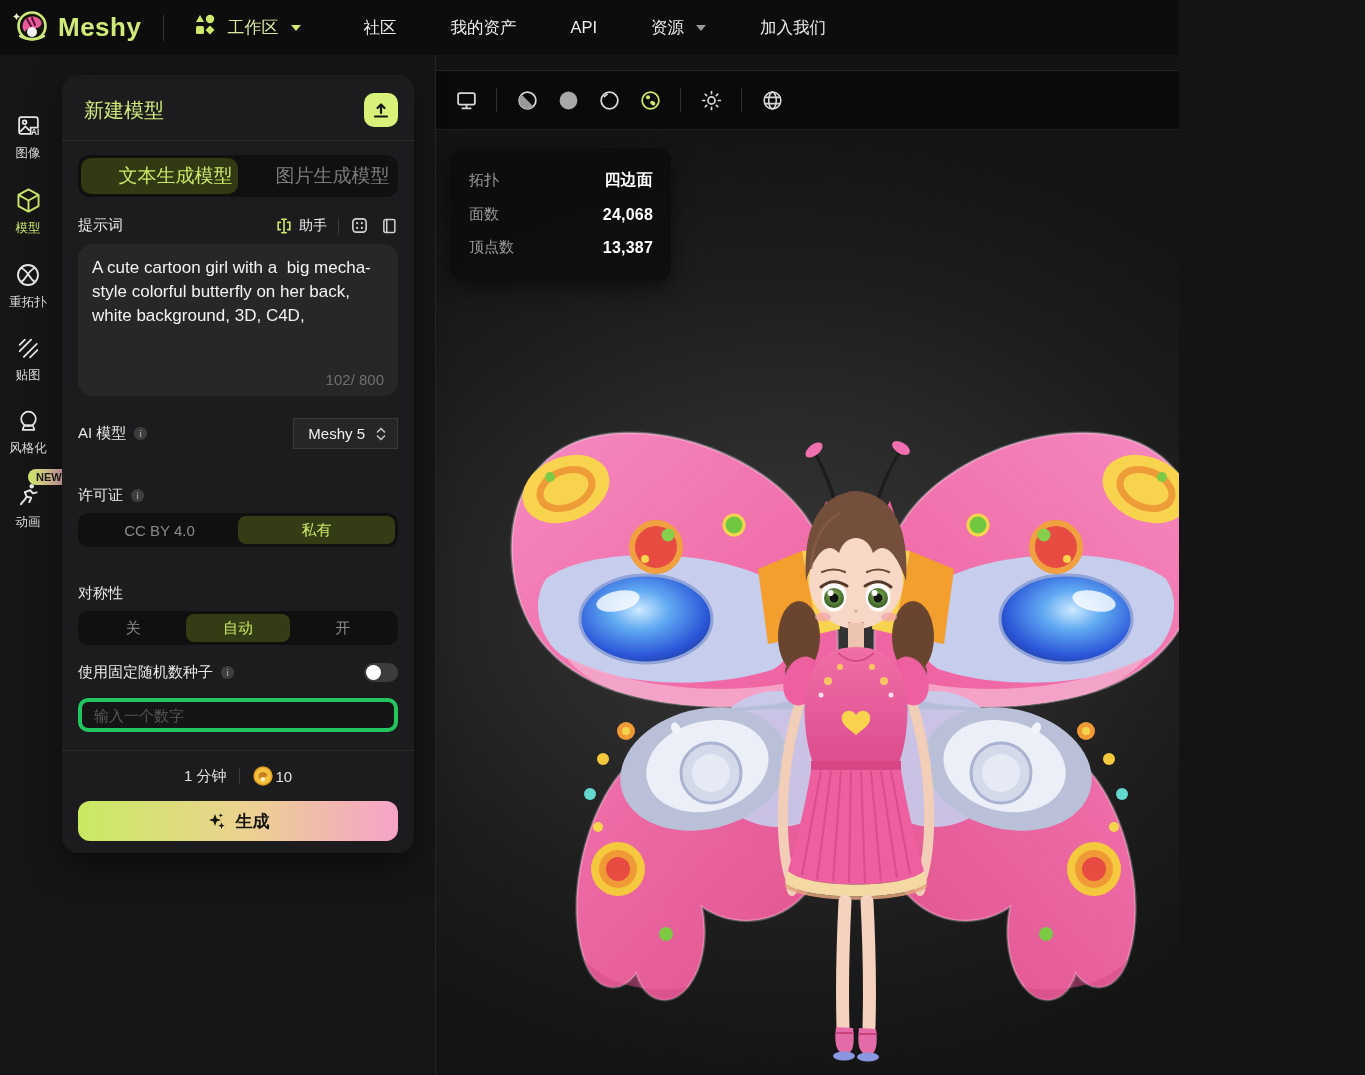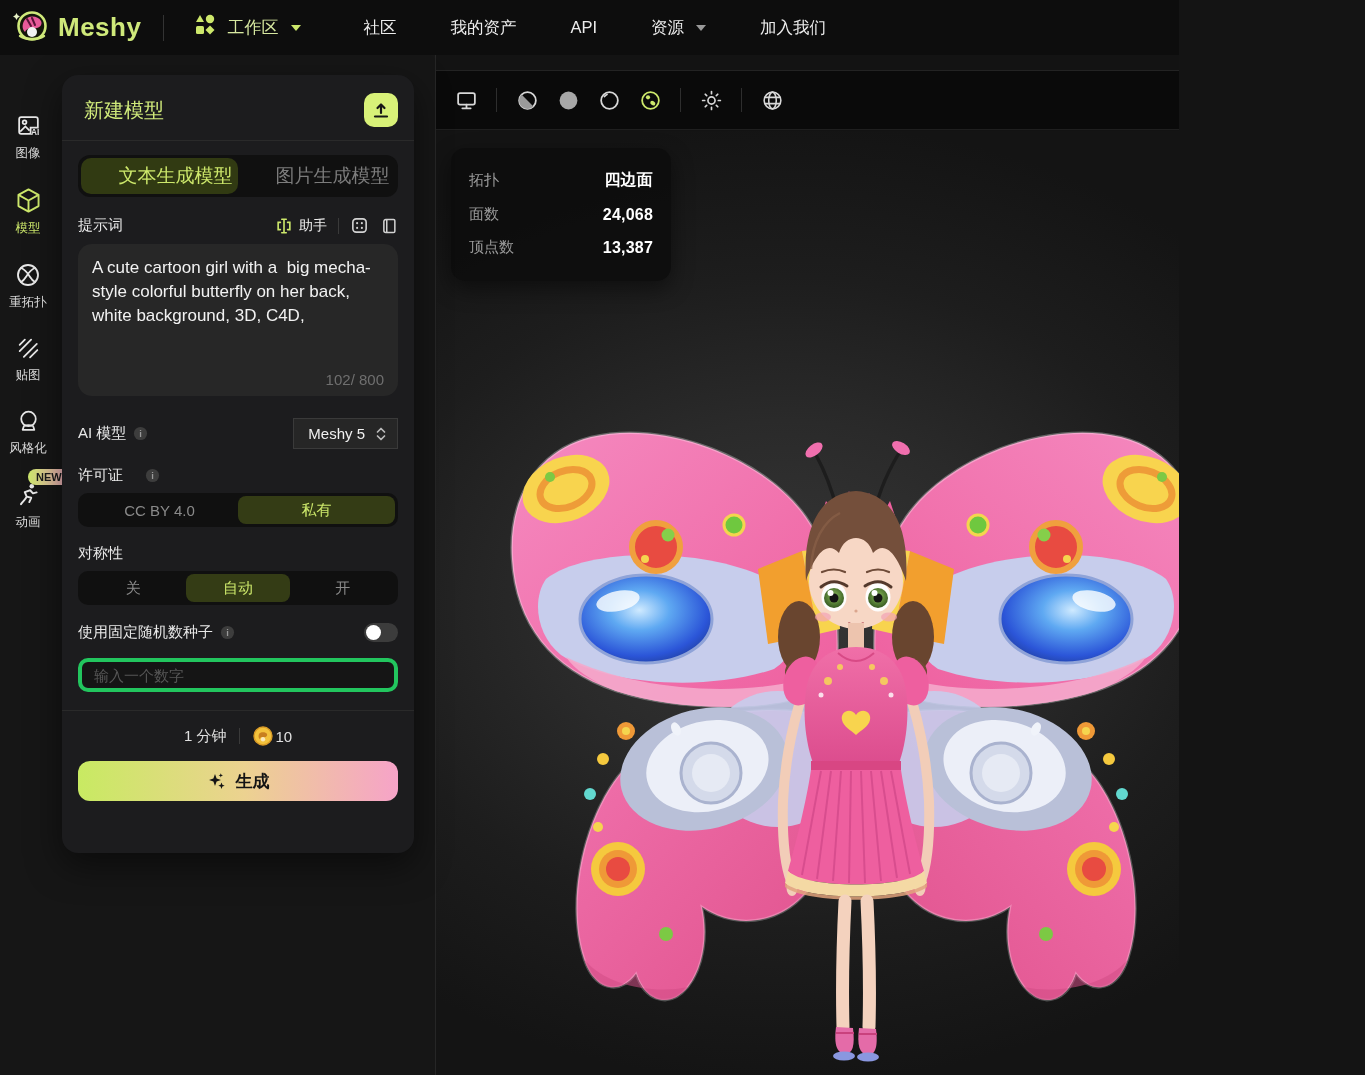--- a/index.html
+++ b/index.html
@@ -51,21 +51,21 @@
   .icon-btn { background:none; border:none; padding:0; cursor:pointer; display:flex; align-items:center; }
   .prompt-box { position:relative; margin:0 16px; }
   .prompt-box textarea { width:100%; height:152px; resize:none; background:#272727; border:none;
     border-radius:14px; padding:12px 14px; color:#f2f2f2; font-size:17px; line-height:1.42;
     font-family:"Liberation Sans","DejaVu Sans",sans-serif; outline:none; }
   .char-counter { position:absolute; right:14px; bottom:12px; color:#6f6f6f; font-size:15px; }
   .field-row { margin:18px 16px 0; display:flex; align-items:center; justify-content:space-between; }
   .field-label { color:#e8e8e8; font-size:15px; display:flex; align-items:center; gap:7px; }
   .select { background:#262626; border:1px solid #3a3a3a; border-radius:0; padding:6px 10px 6px 14px;
     color:#f0f0f0; font-size:15px; display:flex; align-items:center; gap:10px; cursor:pointer; }
-  .seg-label { margin:17px 16px 8px; color:#e8e8e8; font-size:15px; display:flex; align-items:center; gap:22px; }
+  .seg-label { margin:37px 16px 8px; color:#e8e8e8; font-size:15px; display:flex; align-items:center; gap:7px; }
   .seg { margin:0 16px; background:#101010; border-radius:10px; padding:3px; display:flex; height:34px; }
   .seg-opt { flex:1; display:flex; align-items:center; justify-content:center; font-size:15px;
     color:#8a8a8a; border-radius:8px; cursor:pointer; }
   .seg-opt.active { background:#343c15; color:#cde86b; }
   .toggle { width:34px; height:19px; background:#3c3c3c; border-radius:10px; position:relative; cursor:pointer; }
   .toggle .knob { position:absolute; top:2px; left:2px; width:15px; height:15px; border-radius:50%; background:#fff; }
   .seed-input { margin:16px 16px 0; display:block; width:320px; height:34px; background:#151515;
     border:4px solid #22c55e; border-radius:10px; padding:0 12px; color:#ddd; font-size:15px; outline:none;
     font-family:"Liberation Sans","DejaVu Sans",sans-serif; }
   .seed-input::placeholder { color:#565656; }

